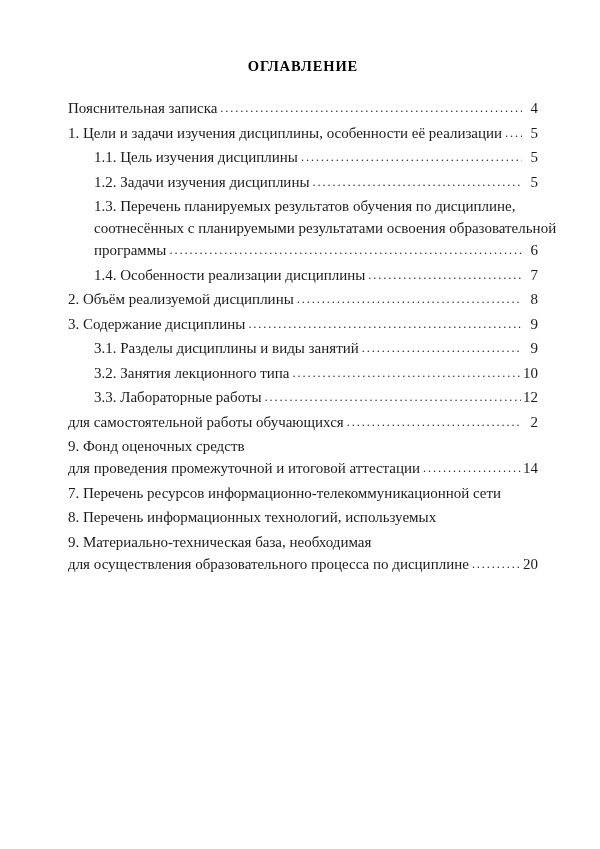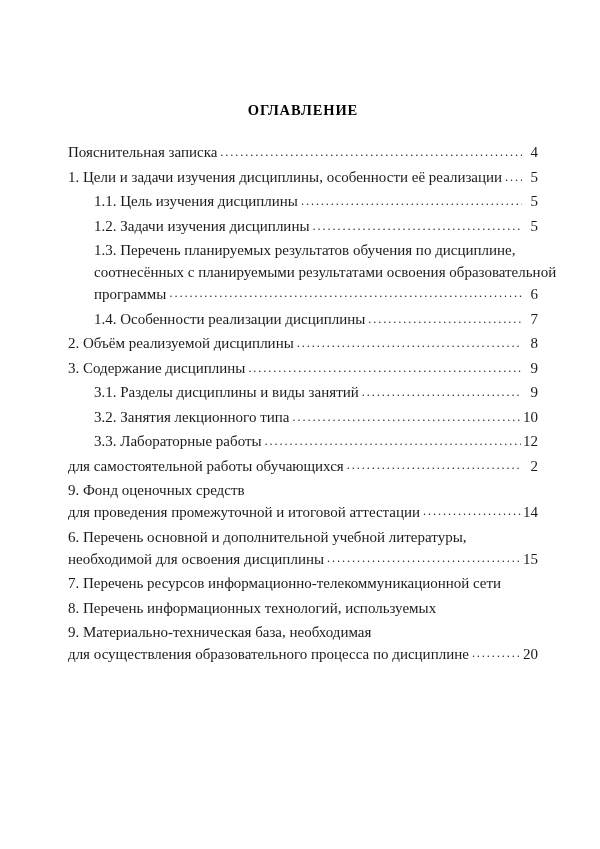--- a/index.html
+++ b/index.html
@@ -14,21 +14,20 @@
     color: #1a1a1a;
     position: relative;
     overflow: hidden;
   }
   .page {
     width: 600px;
     height: 741px;
     box-sizing: border-box;
     padding: 48px 62px 0 68px;
     position: relative;
-    margin-top: 44px;
   }
   .doc-title {
     text-align: center;
     font-size: 14.5px;
     font-weight: bold;
     letter-spacing: 0.9px;
     margin: 10px 0 26px 0;
     color: #000;
   }
   .toc {
@@ -43,21 +42,20 @@
     margin-bottom: 9.5px;
     color: #1b1b1b;
   }
   .toc-entry .row {
     display: flex;
     align-items: baseline;
     width: 100%;
   }
   .toc-entry .row.cont {
     margin-top: 7px;
-    align-items: center;
   }
   .label {
     white-space: pre;
     flex: 0 0 auto;
   }
   .dots {
     flex: 1 1 auto;
     overflow: hidden;
     white-space: nowrap;
     margin: 0 2px 0 3px;
@@ -184,31 +182,20 @@
           <span class="dots none"></span>
         </div>
         <div class="row cont">
           <span class="label">для проведения промежуточной и итоговой аттестации</span>
           <span class="dots"></span>
           <span class="pageno">14</span>
         </div>
       </div>
       <div class="toc-entry lvl-0">
         <div class="row">
-          <span class="label">6. Перечень основной и дополнительной учебной литературы,</span>
-          <span class="dots none"></span>
-        </div>
-        <div class="row cont">
-          <span class="label">необходимой для освоения дисциплины</span>
-          <span class="dots"></span>
-          <span class="pageno">15</span>
-        </div>
-      </div>
-      <div class="toc-entry lvl-0">
-        <div class="row">
           <span class="label">7. Перечень ресурсов информационно-телекоммуникационной сети</span>
           <span class="dots none"></span>
         </div>
       </div>
       <div class="toc-entry lvl-0">
         <div class="row">
           <span class="label">8. Перечень информационных технологий, используемых</span>
           <span class="dots none"></span>
         </div>
       </div>

